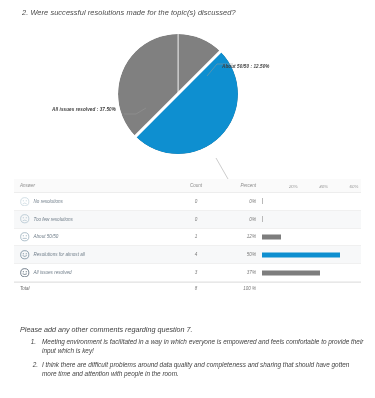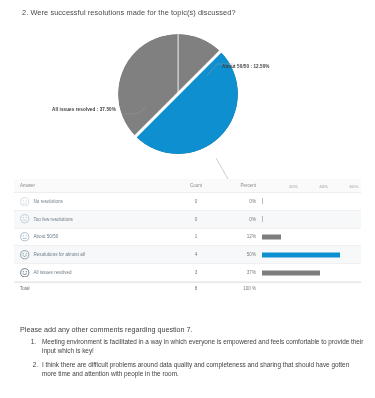--- a/index.html
+++ b/index.html
@@ -9,21 +9,21 @@
     background: #ffffff;
   }
   body {
     width: 375px;
     height: 398px;
     overflow: hidden;
     font-family: "Liberation Sans", sans-serif;
     color: #3c3c3c;
     -webkit-font-smoothing: antialiased;
   }
-  .page { position: relative; width: 375px; height: 398px; }
+  .page { position: relative; width: 375px; height: 398px; font-style: italic; }
 
   
   .question-title {
     position: absolute;
     left: 22px;
     top: 8px;
     font-size: 7.4px;
     color: #4a4a4a;
     letter-spacing: 0.01em;
     white-space: nowrap;

